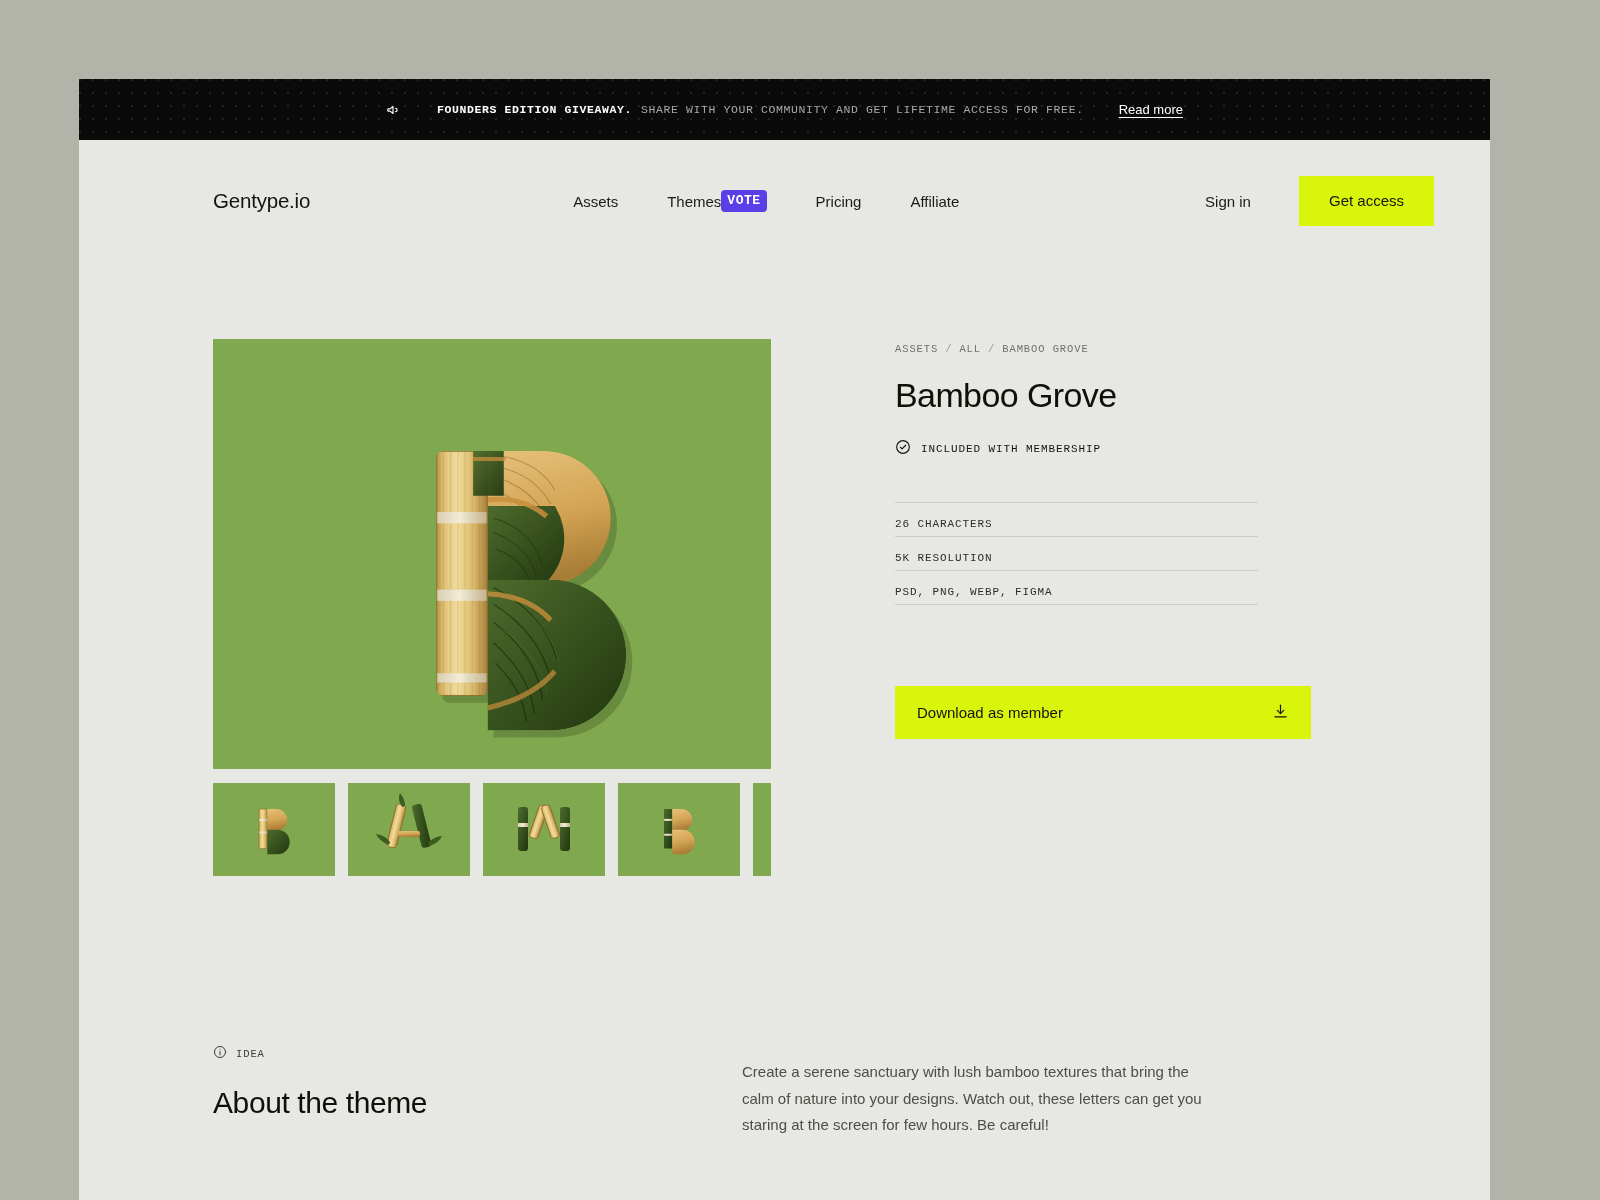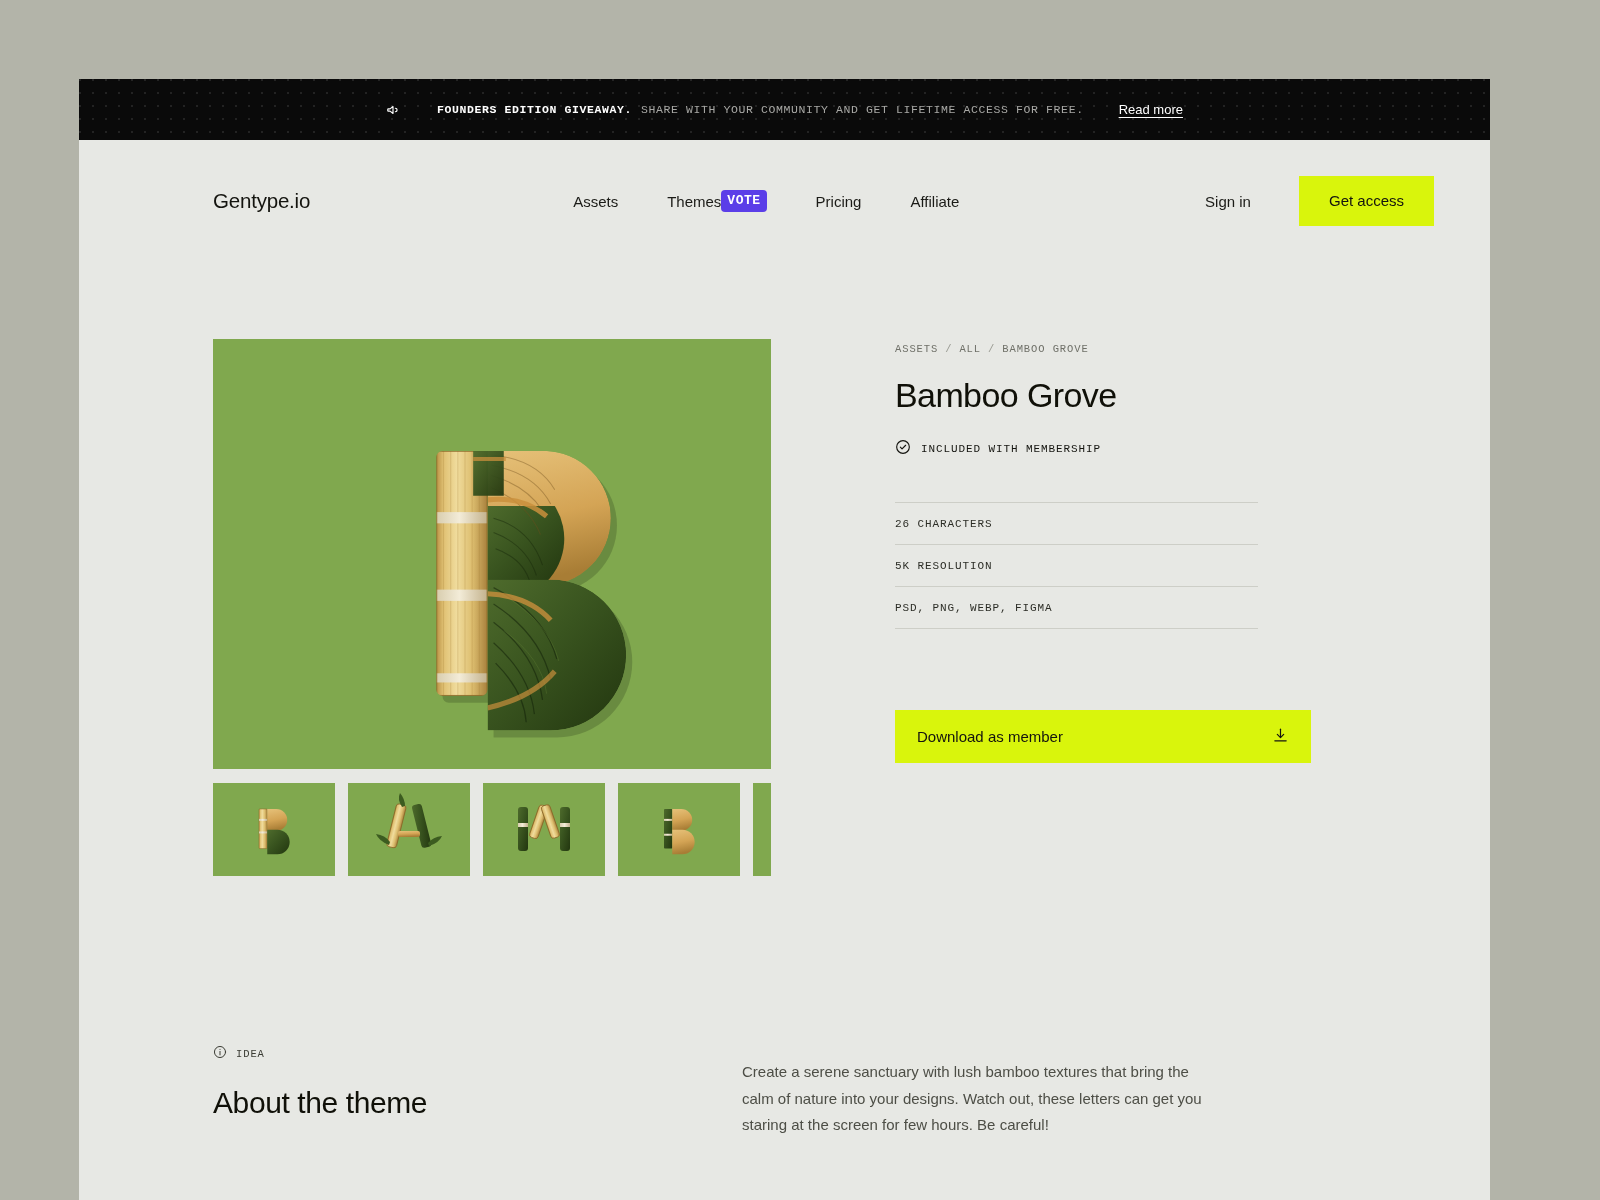--- a/index.html
+++ b/index.html
@@ -236,21 +236,21 @@
     color: #14140f;
   }
 
   .specs {
     margin-top: 43px;
     border-top: 1px solid #cdcec7;
   }
 
   .spec-row {
     border-bottom: 1px solid #cdcec7;
-    padding: 15px 0 14px 0;
+    padding: 15px 0 6px 0;
     font-family: "Liberation Mono", monospace;
     font-size: 11px;
     letter-spacing: 0.9px;
     color: #2c2d26;
   }
 
   .download-btn {
     margin-top: 81px;
     width: 416px;
     height: 53px;

